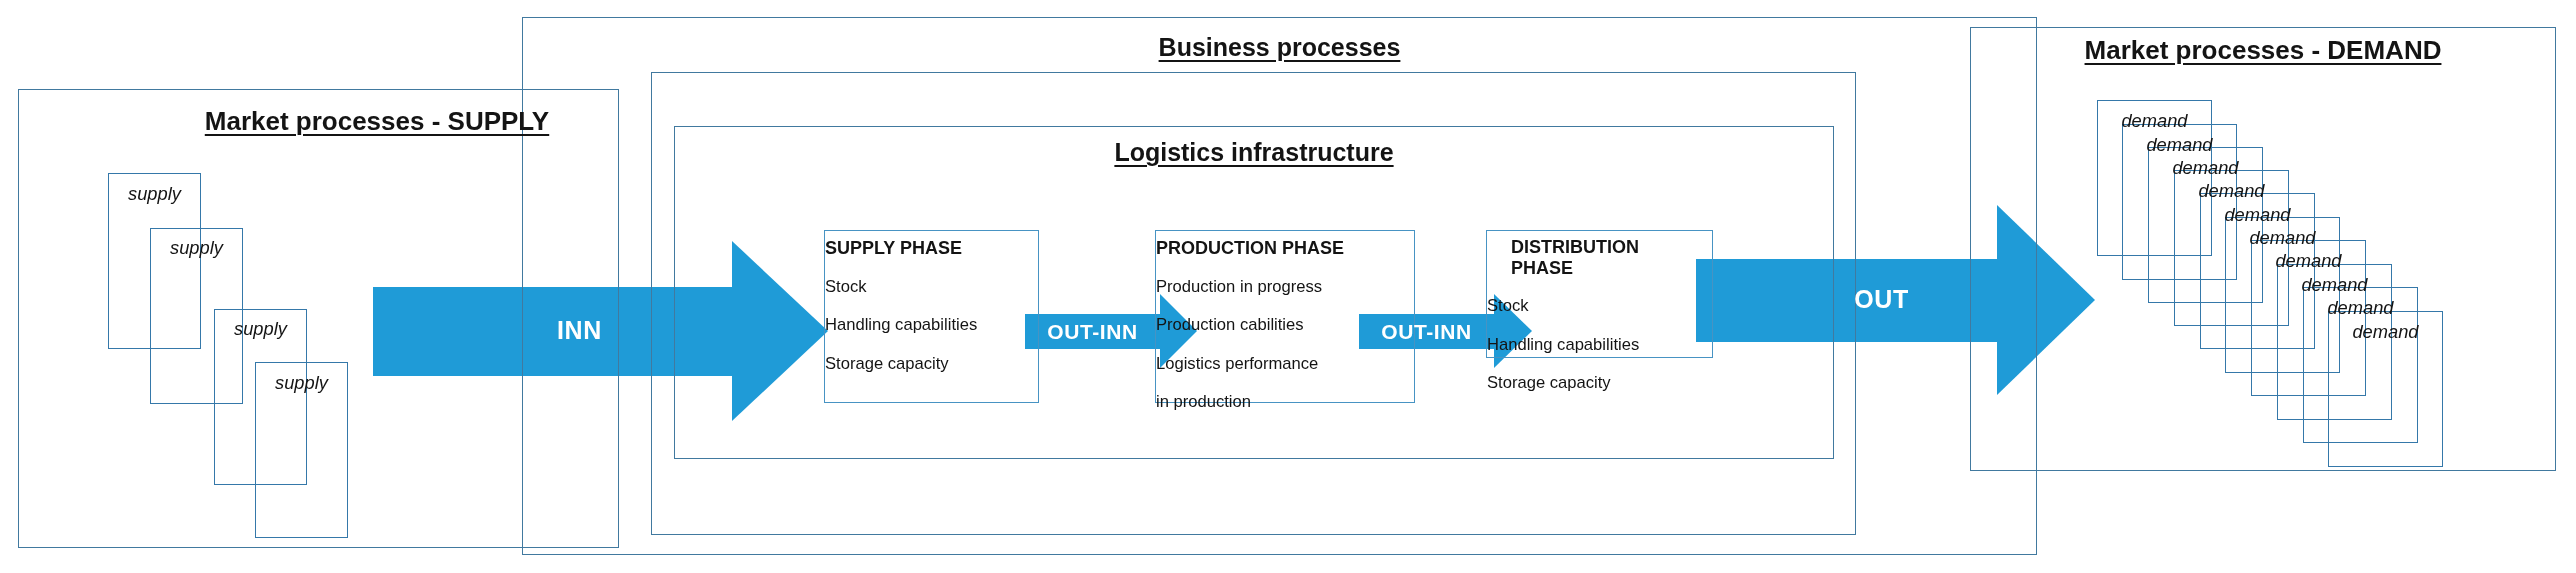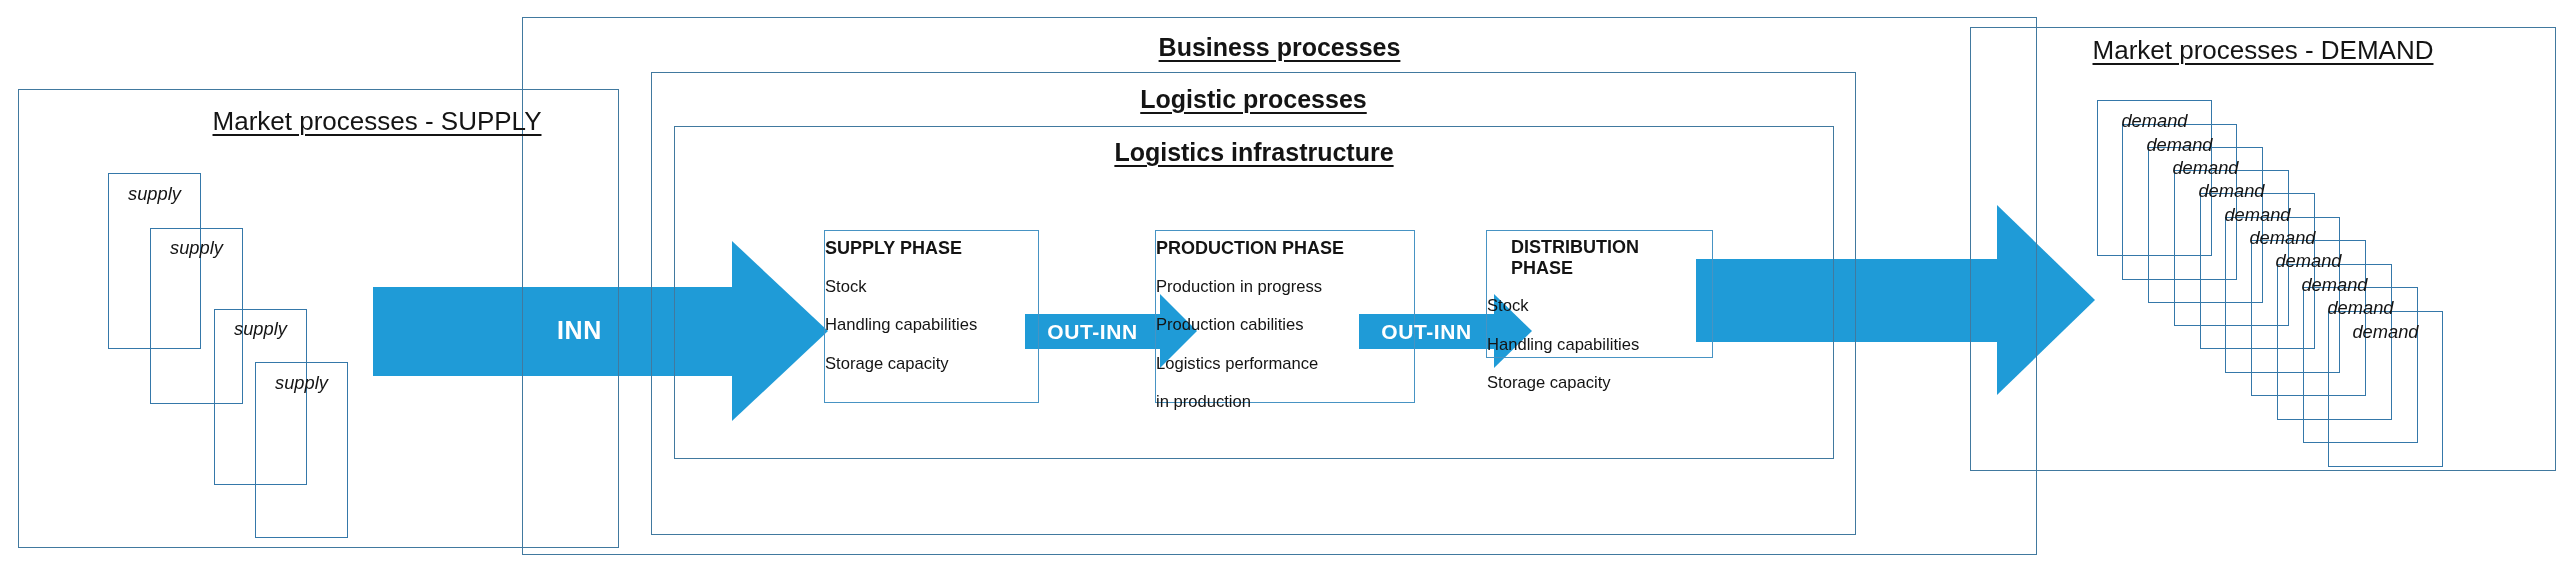--- a/index.html
+++ b/index.html
@@ -11,21 +11,21 @@
     --text:#141414;
   }
   html,body{margin:0;padding:0;background:#fff;}
   #canvas{
     position:relative;width:2576px;height:574px;background:#fff;overflow:hidden;
     font-family:"Liberation Sans","DejaVu Sans",sans-serif;color:var(--text);
   }
   .container-box{position:absolute;box-sizing:border-box;border:1.8px solid var(--container-border);background:transparent;z-index:2;}
   .phase-box{position:absolute;box-sizing:border-box;border:1.2px solid var(--phase-border);background:transparent;z-index:2;}
   .cascade-box{position:absolute;box-sizing:border-box;border:1.2px solid var(--cascade-border);background:transparent;z-index:2;}
-  .market-title{position:absolute;font-size:26px;font-weight:normal;text-align:center;text-decoration:underline;text-decoration-thickness:1.8px;text-underline-offset:4.1px;z-index:3;}
+  .market-title{position:absolute;font-size:26px;font-weight:bold;text-align:center;text-decoration:underline;text-decoration-thickness:1.8px;text-underline-offset:4.1px;z-index:3;}
   .section-title{position:absolute;font-size:25px;font-weight:bold;text-align:center;text-decoration:underline;text-decoration-thickness:1.8px;text-underline-offset:4.1px;z-index:3;}
   .cascade-label{position:absolute;font-size:18.3px;text-align:center;z-index:3;font-style:italic;}
   .phase-content{width:100%;padding-top:6px;text-align:left;z-index:3;position:relative;}
   .phase-title{font-size:18px;font-weight:bold;line-height:22.5px;}
   .phase-line{font-size:16.6px;line-height:22.5px;margin-top:16px;}
   .w-narrow{max-width:177px;margin:0 auto;line-height:21px;}
   .arrow-tail{position:absolute;background:var(--arrow-fill);z-index:1;}
   .arrow-head{position:absolute;width:0;height:0;border-style:solid;border-top-color:transparent;border-bottom-color:transparent;border-right:none;border-left-color:var(--arrow-fill);z-index:1;}
   .arrow-label{position:absolute;color:var(--arrow-text);font-weight:bold;text-align:center;z-index:4;letter-spacing:0.6px;}
   .fs42{font-size:25px;line-height:27px;}
@@ -48,21 +48,20 @@
   <div class="arrow-tail" style="left:1696px;top:259px;width:301px;height:83px;"></div>
   <div class="arrow-head" style="left:1997px;top:205px;border-top-width:95px;border-bottom-width:95px;border-left-width:98px;"></div>
 
   <div class="container-box" style="left:522px;top:17px;width:1515px;height:538px;"></div>
   <div class="container-box" style="left:651px;top:72px;width:1205px;height:463px;"></div>
   <div class="container-box" style="left:674px;top:126px;width:1160px;height:333px;"></div>
   <div class="container-box" style="left:18px;top:89px;width:601px;height:459px;"></div>
   <div class="container-box" style="left:1970px;top:27px;width:586px;height:444px;"></div>
 
   <div class="section-title" style="left:522px;top:33px;width:1515px;">Business processes</div>
-  <div class="section-title" style="left:651px;top:85px;width:1205px;">Logistic processes</div>
   <div class="section-title" style="left:674px;top:138px;width:1160px;">Logistics infrastructure</div>
   <div class="market-title" style="left:18px;top:106px;width:718px;">Market processes - SUPPLY</div>
   <div class="market-title" style="left:1970px;top:35px;width:586px;">Market processes - DEMAND</div>
 
   <div class="cascade-box" style="left:108px;top:173px;width:93px;height:176px;"></div>
   <div class="cascade-box" style="left:150px;top:228px;width:93px;height:176px;"></div>
   <div class="cascade-box" style="left:214px;top:309px;width:93px;height:176px;"></div>
   <div class="cascade-box" style="left:255px;top:362px;width:93px;height:176px;"></div>
   <div class="cascade-label" style="left:108px;top:183px;width:93px;">supply</div>
   <div class="cascade-label" style="left:150px;top:237px;width:93px;">supply</div>
@@ -114,15 +113,16 @@
       <div class="phase-title w-narrow">DISTRIBUTION PHASE</div>
       <div class="phase-line">Stock</div>
       <div class="phase-line">Handling capabilities</div>
       <div class="phase-line">Storage capacity</div>
     </div>
   </div>
 
   <div class="arrow-label fs42" style="left:461px;top:317px;width:237px;">INN</div>
   <div class="arrow-label fs36" style="left:1025px;top:320px;width:135px;">OUT-INN</div>
   <div class="arrow-label fs36" style="left:1359px;top:320px;width:135px;">OUT-INN</div>
+  <div class="arrow-label fs42" style="left:1763px;top:286px;width:237px;">OUT</div>
 
 </div>
 
 
 </body></html>

